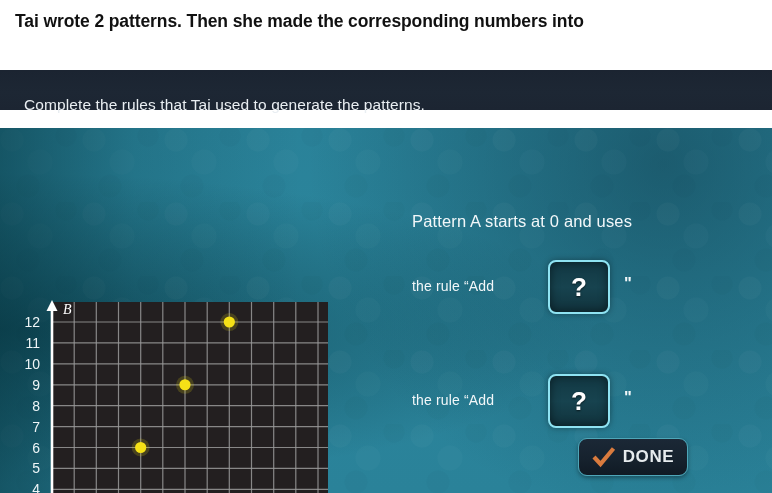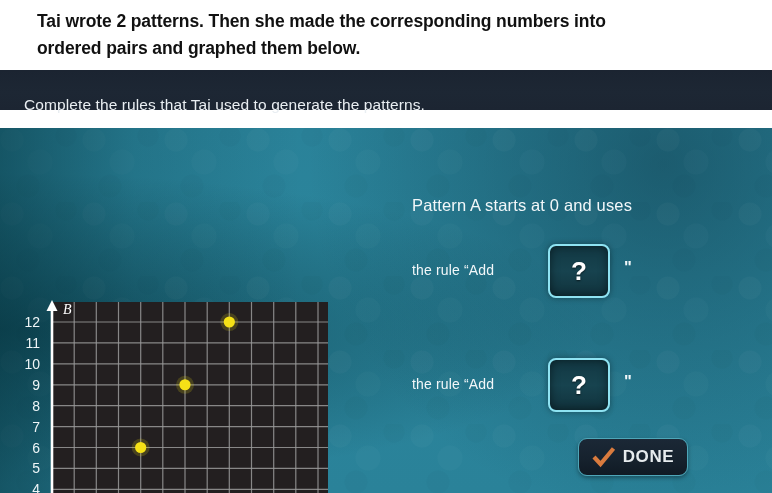--- a/index.html
+++ b/index.html
@@ -22,21 +22,21 @@
 
   
   .prompt-header {
     position: absolute;
     left: 0;
     top: 0;
     width: 772px;
     height: 82px;
     background: #ffffff;
     box-sizing: border-box;
-    padding: 8px 22px 0 37px;
+    padding: 8px 22px 0 15px;
   }
   .prompt-header .line {
     color: #111111;
     font-weight: bold;
     font-size: 17.5px;
     line-height: 27px;
     letter-spacing: -0.1px;
     white-space: nowrap;
   }
 
@@ -105,21 +105,21 @@
   .graph-svg { display: block; }
 
   
   .rules-panel {
     position: absolute;
     left: 412px;
     top: 0;
     width: 360px;
     height: 365px;
   }
-  .rule-block { position: absolute; left: 0; width: 360px; }
+  .rule-block { position: absolute; left: 0; width: 360px; margin-top: 16px; }
   .rule-block.a { top: 68px; }
   .rule-block.b { top: 204px; }
 
   .rule-sentence-top {
     color: #f2f7f9;
     font-size: 16.5px;
     letter-spacing: 0.15px;
     white-space: nowrap;
     height: 22px;
   }
@@ -195,21 +195,20 @@
   }
   .check-icon { display: block; }
 </style>
 </head>
 <body>
 
 <div id="app">
 
   <div class="prompt-header">
     <div class="line">Tai wrote 2 patterns. Then she made the corresponding numbers into</div>
-    <div class="line">ordered pairs and graphed them below.</div>
   </div>
 
   <div class="instruction-bar">
     <div class="instruction-text">Complete the rules that Tai used to generate the patterns.</div>
   </div>
 
   <div class="body-area">
     <div class="bubble-texture"></div>
     <div class="vignette-left"></div>
 

